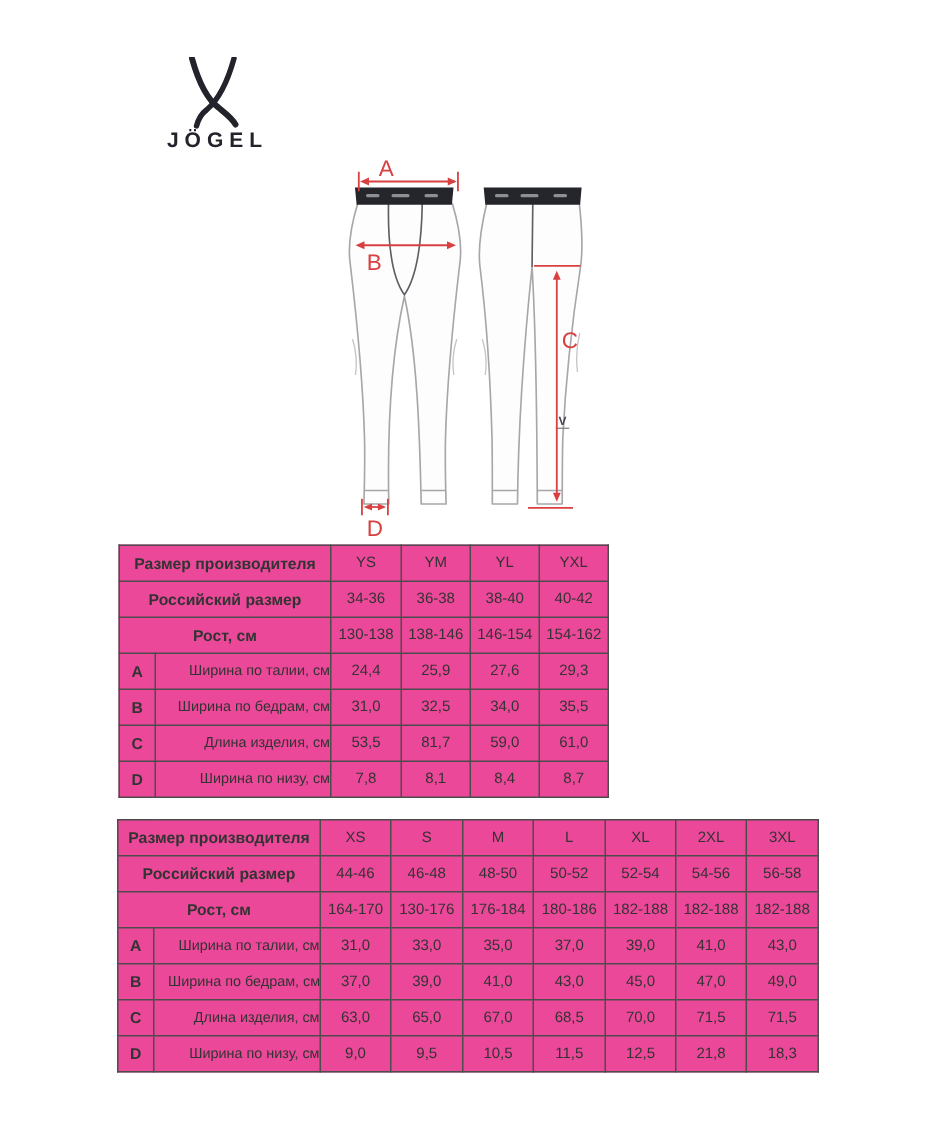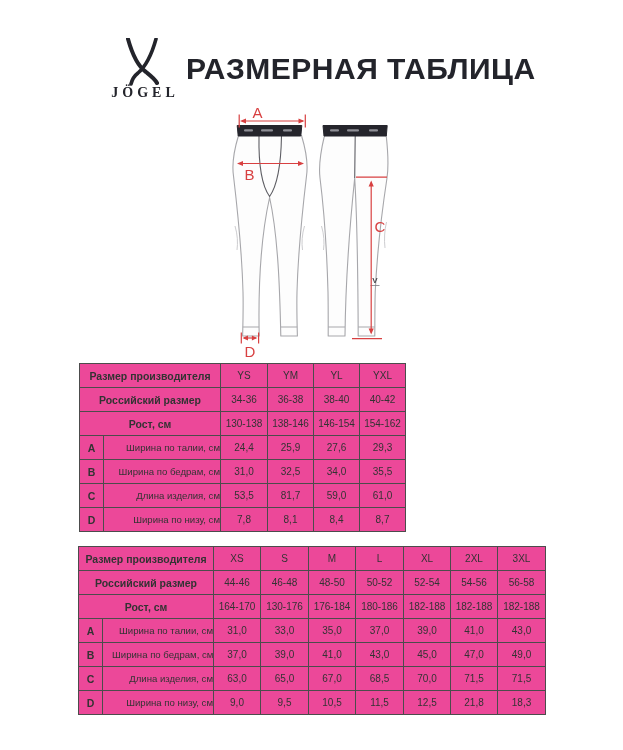--- a/index.html
+++ b/index.html
@@ -3,21 +3,21 @@
 <meta charset="utf-8">
 <style>
   html,body{margin:0;padding:0;}
   body{background:#ffffff;font-family:"Liberation Sans",sans-serif;}
   .page{position:relative;width:623px;height:750px;background:#ffffff;overflow:hidden;}
 
   
   .logo-wrap{position:absolute;left:103px;top:36px;width:84px;height:66px;}
   .logo-mark{position:absolute;left:17px;top:2px;}
   .logo-text{position:absolute;left:0;top:49px;width:84px;text-align:center;
-             font-size:14px;font-weight:bold;letter-spacing:4px;color:#23242b;font-family:Liberation Serif, serif;}
+             font-size:14px;font-weight:bold;letter-spacing:4px;color:#23242b;}
   .page-title{position:absolute;left:186px;top:53px;width:330px;height:32px;
               font-size:30px;font-weight:bold;color:#23242b;letter-spacing:0.5px;
               white-space:nowrap;line-height:32px;}
 
   
   .diagram{position:absolute;left:210px;top:100px;width:220px;height:265px;}
   .diagram text{font-family:"Liberation Sans",sans-serif;}
   .mletter{font-size:15px;fill:#d84041;}
   .legmark{font-size:8px;fill:#44444a;font-weight:bold;}
 
@@ -38,21 +38,20 @@
 <div class="page">
 
   <div class="logo-wrap">
     <svg class="logo-mark" width="50" height="49" viewBox="0 0 50 49">
       <path d="M8,1 C13,19 19,29 26,34 C31,38 35,41 37,45" fill="none" stroke="#23242b" stroke-width="4" stroke-linecap="round"></path>
       <path d="M36,1 C31,19 25,29 18,35 C14,38 12,42 11,46" fill="none" stroke="#23242b" stroke-width="3.6" stroke-linecap="round"></path>
     </svg>
     <div class="logo-text">JÖGEL</div>
   </div>
 
-  <div class="page-title">РАЗМЕРНАЯ ТАБЛИЦА</div>
 
   <svg class="diagram" width="220" height="265" viewBox="210 100 220 265">
 
     <g>
       <path d="M238.5,135.5 C233.5,152 232,166 233.5,176 C238,214 242,255 243,292
                C243.4,308 243,322 242.6,336 L259.2,336 C258.2,288 261,236 269.6,197.5
                C278,236 279.8,288 280.8,336 L297.4,336 C297,322 296.6,308 297,292
                C298,255 302,214 306.5,176 C308,166 306.5,152 301.5,135.5 Z" fill="#fdfdfd" stroke="#a7a7ab" stroke-width="1.1" stroke-linejoin="round"></path>
       <path d="M259,136 C258.5,164 262,186 269.6,196.5 C277,186 281,164 281.5,136" fill="none" stroke="#5e5e64" stroke-width="1.1"></path>
       <path d="M242.8,327 L259,327" fill="none" stroke="#a7a7ab" stroke-width="1"></path>

